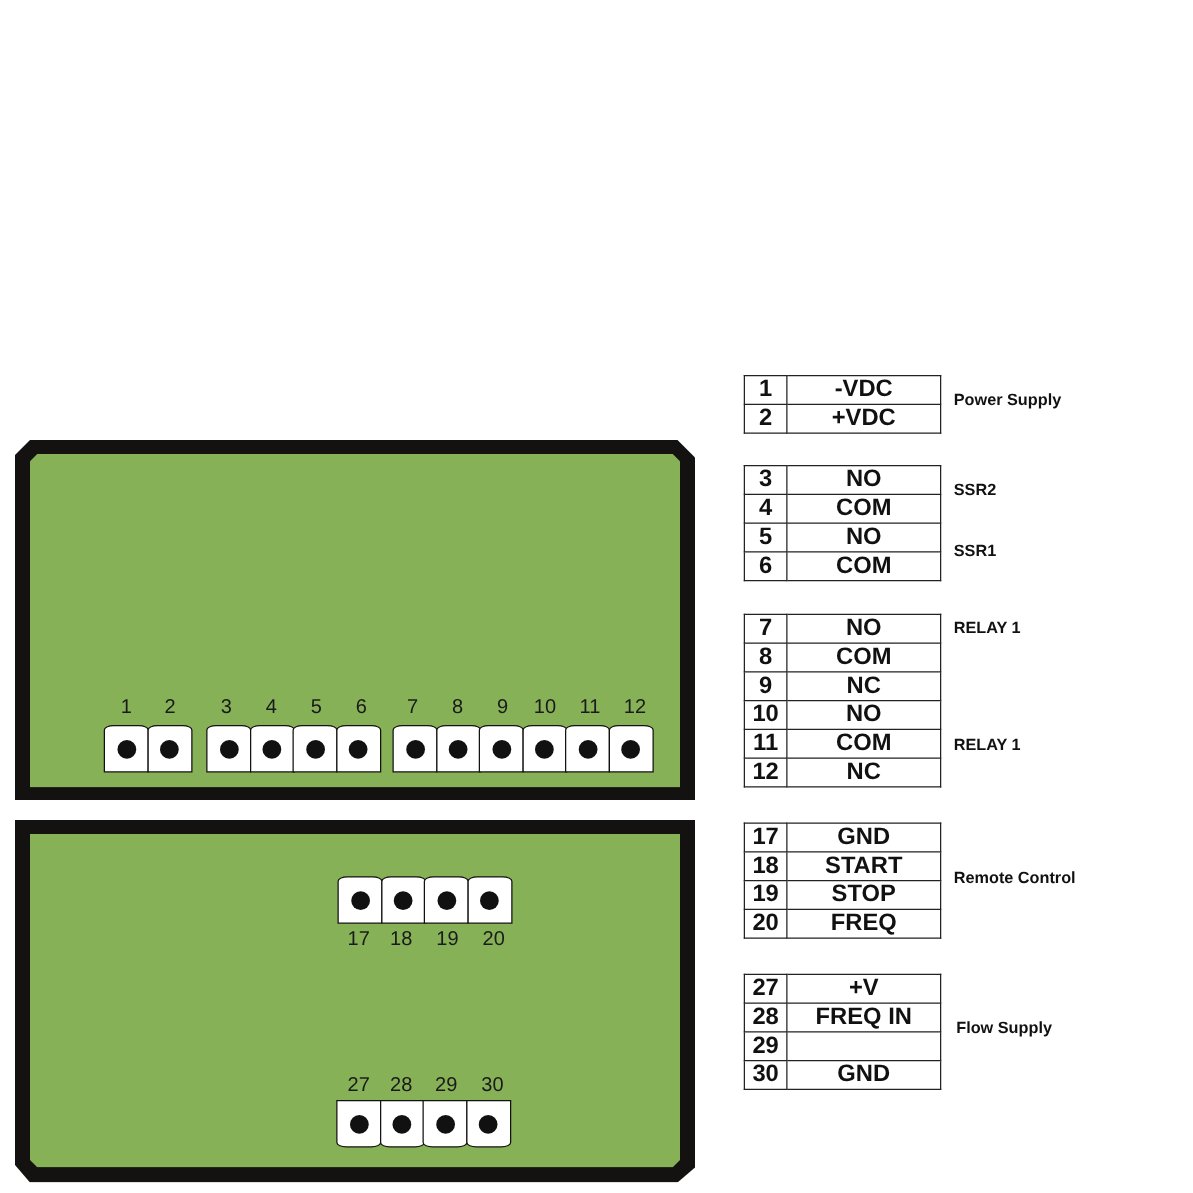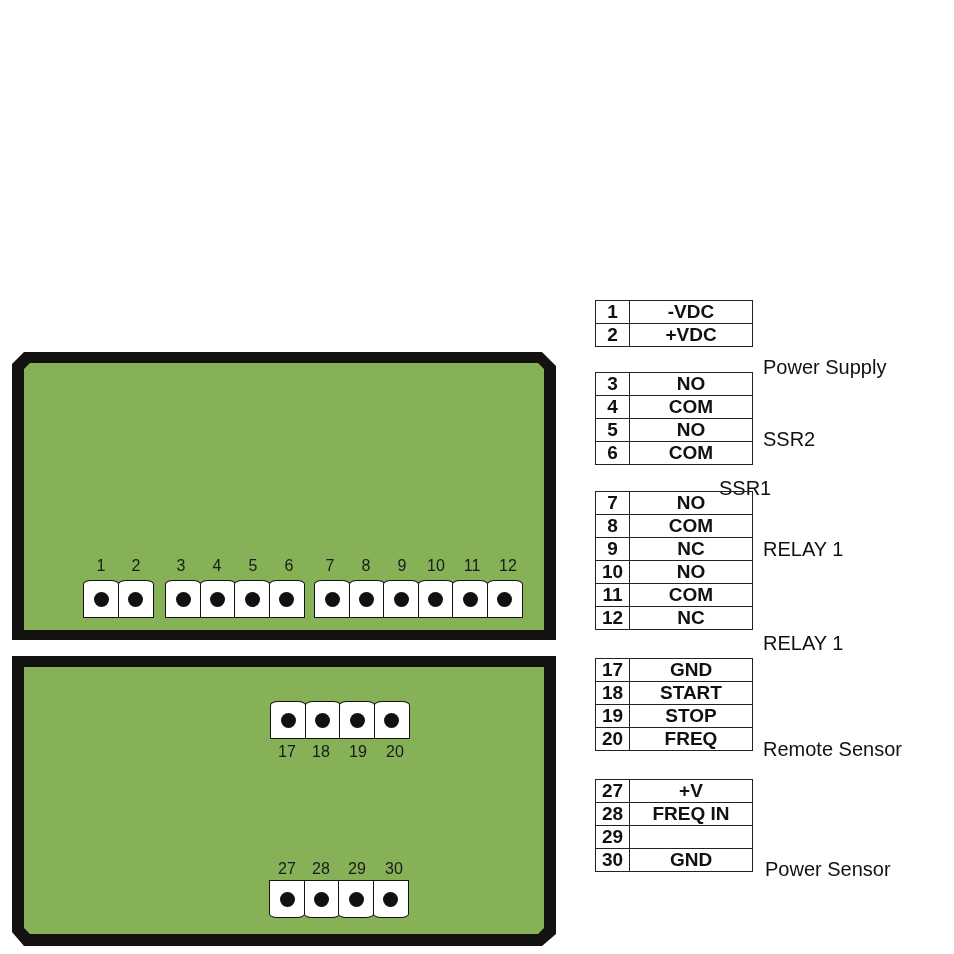--- a/index.html
+++ b/index.html
@@ -28,21 +28,21 @@
   .term .hole { position:absolute; left:50%; top:50%; width:15px; height:15px;
                 margin:-7.5px 0 0 -7.5px; background:#111; border-radius:50%; }
   .tlabel { position:absolute; font-size:16px; color:#1a1a1a; text-align:center; width:36px; }
 
   
   .ptable { position:absolute; left:595px; border-collapse:collapse; border:1.5px solid #222; }
   .ptable td { border:1.5px solid #222; padding:0; height:22px; line-height:20px;
                font-weight:bold; font-size:19px; color:#111; text-align:center; }
   .ptable td.num { width:33px; }
   .ptable td.sig { width:122px; }
-  .glabel { position:absolute; font-weight:normal; font-size:20px; color:#111; white-space:nowrap;margin-top:44px; }
+  .glabel { position:absolute; font-weight:bold; font-size:13px; color:#111; white-space:nowrap; }
 </style>
 </head>
 <body>
 
 <div id="panel-top" class="panel" style="background: rgb(20, 18, 16);">
   <div class="face" style="background: rgb(134, 177, 87);"></div>
 </div>
 
 <div>
   <span class="tlabel" style="left:83px;top:557px">1</span>
@@ -176,21 +176,21 @@
         <td class="num">5</td>
         <td class="sig">NO</td>
       </tr>
   <tr>
         <td class="num">6</td>
         <td class="sig">COM</td>
       </tr>
 </tbody>
   </table>
 <div class="glabel" style="left:763px;top:384px">SSR2</div>
-<div class="glabel" style="left:719px;top:433px">SSR1</div>
+<div class="glabel" style="left:763px;top:433px">SSR1</div>
 
 <table class="ptable" style="top:491px">
   <tbody>
       <tr>
         <td class="num">7</td>
         <td class="sig">NO</td>
       </tr>
   <tr>
         <td class="num">8</td>
         <td class="sig">COM</td>
@@ -229,21 +229,21 @@
   <tr>
         <td class="num">19</td>
         <td class="sig">STOP</td>
       </tr>
   <tr>
         <td class="num">20</td>
         <td class="sig">FREQ</td>
       </tr>
 </tbody>
   </table>
-<div class="glabel" style="left:763px;top:694px">Remote Sensor</div>
+<div class="glabel" style="left:763px;top:694px">Remote Control</div>
 
 <table class="ptable" style="top:779px">
   <tbody>
       <tr>
         <td class="num">27</td>
         <td class="sig">+V</td>
       </tr>
   <tr>
         <td class="num">28</td>
         <td class="sig">FREQ IN</td>
@@ -251,13 +251,13 @@
   <tr>
         <td class="num">29</td>
         <td class="sig"></td>
       </tr>
   <tr>
         <td class="num">30</td>
         <td class="sig">GND</td>
       </tr>
 </tbody>
   </table>
-<div class="glabel" style="left:765px;top:814px">Power Sensor</div>
+<div class="glabel" style="left:765px;top:814px">Flow Supply</div>
 
 </body></html>

